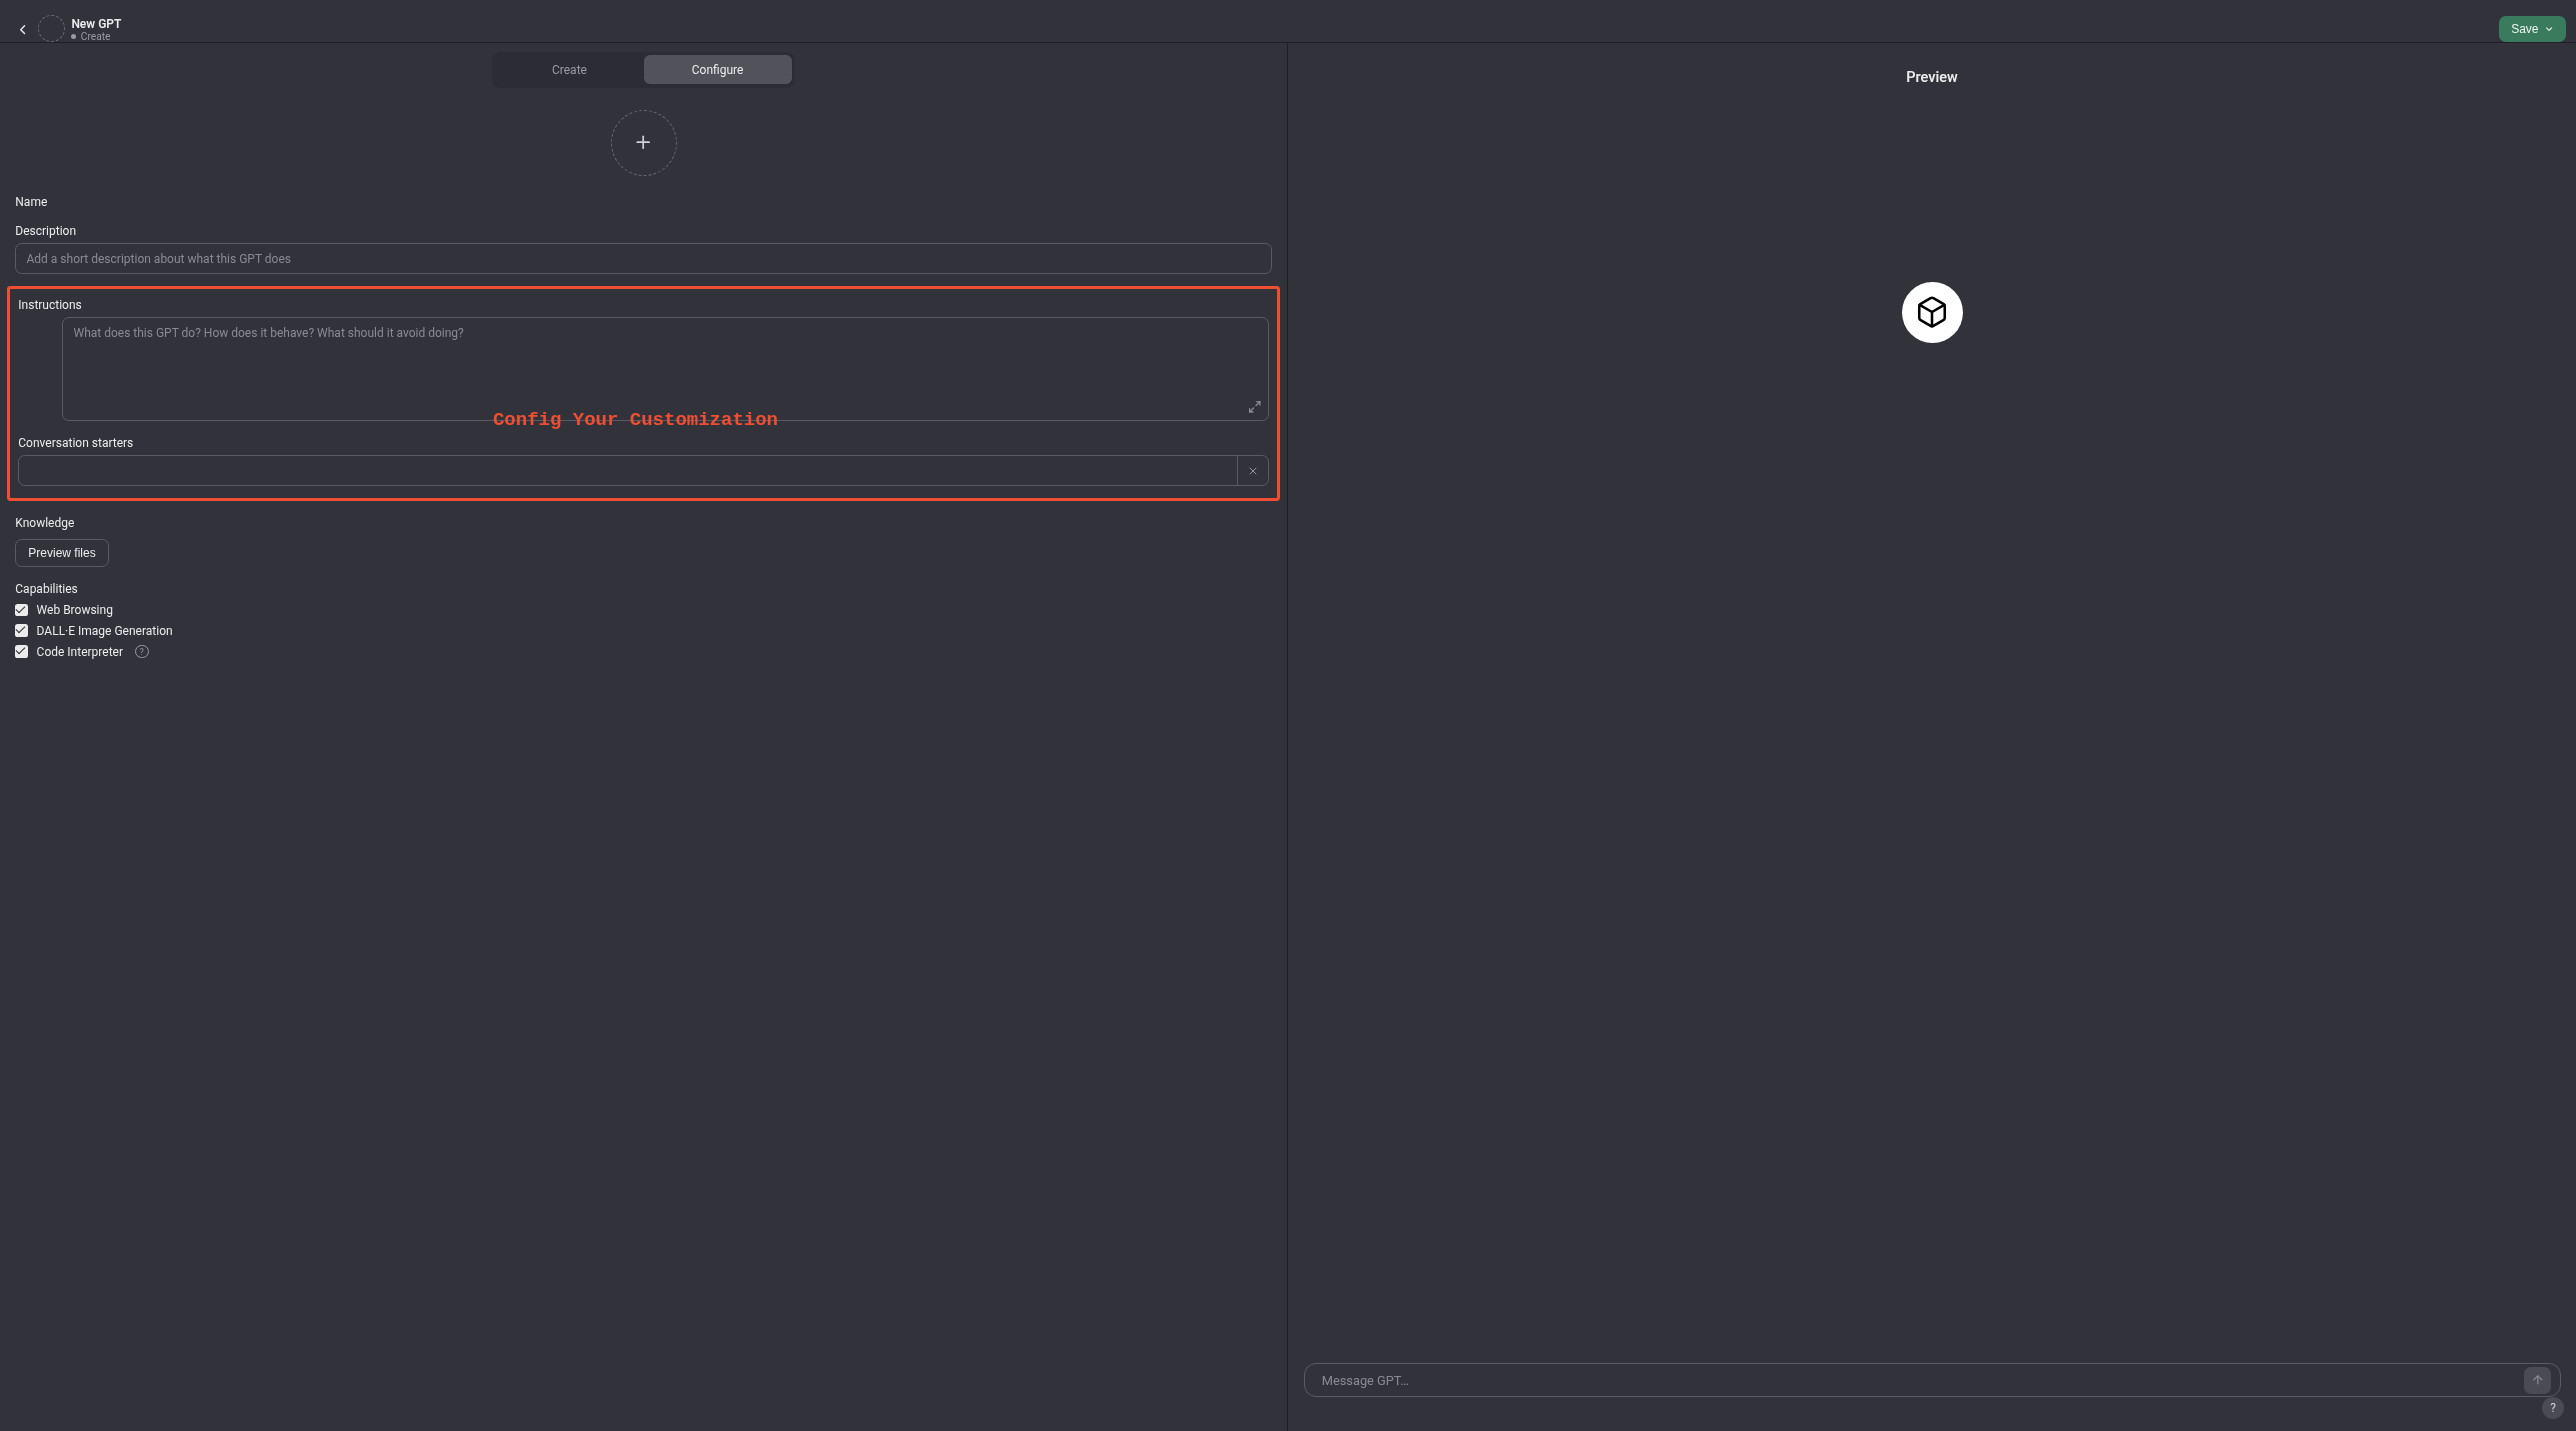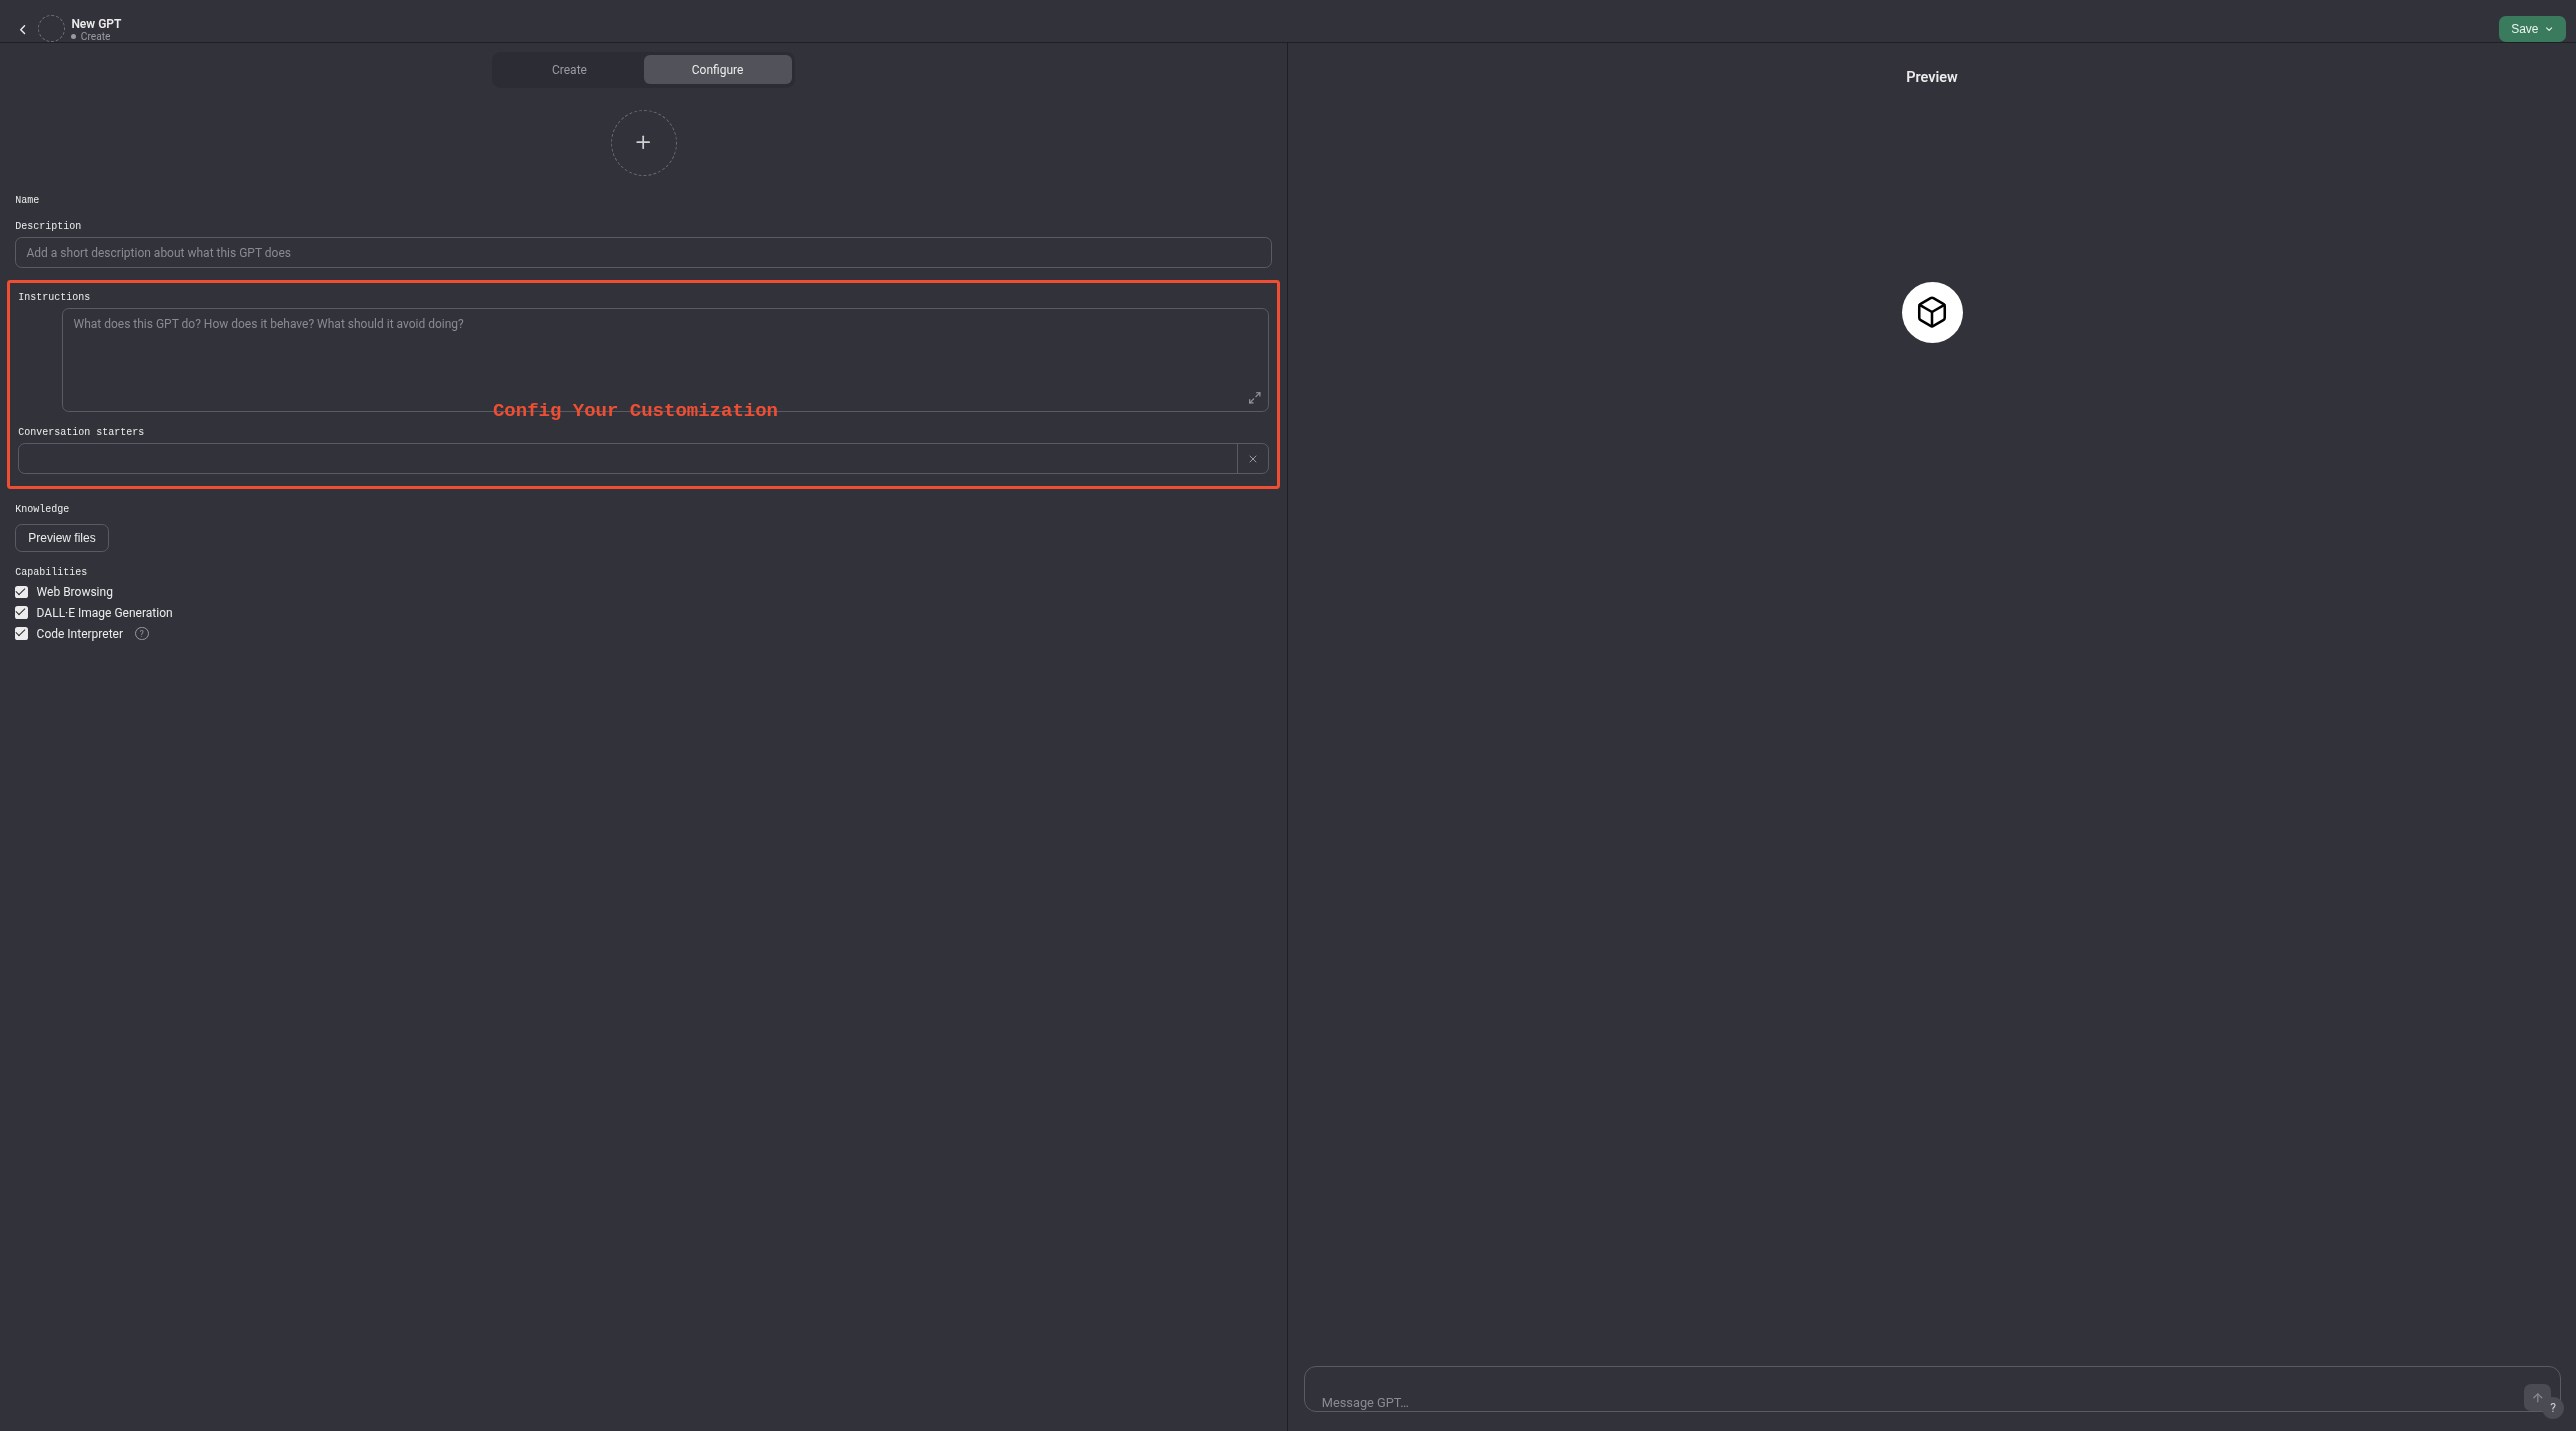--- a/index.html
+++ b/index.html
@@ -103,21 +103,21 @@
   .add-img{
     width:66px;height:66px;border-radius:50%;
     border:1.7px dashed #6d6e76;
     margin:0 auto 19px auto;
     display:flex;align-items:center;justify-content:center;
     color:#cfcfd4;cursor:pointer;
   }
   .add-img svg{width:20.4px;height:20.4px;}
 
   
-  .field-label{font-size:10px;margin-bottom:5.1px;margin-top:15.3px;color:var(--text);font-family:Liberation Mono, monospace;}
+  .field-label{font-size:12px;margin-bottom:5.1px;margin-top:15.3px;color:var(--text);}
   .field-label:first-of-type{margin-top:0;}
   .text-input,.textarea,.starter-row{
     width:100%;
     background:transparent;
     border:0.9px solid var(--border);
     border-radius:6.8px;
     color:var(--text);
     font-size:12px;
     font-family:inherit;
   }
@@ -185,24 +185,24 @@
     width:61px;height:61px;border-radius:50%;background:#fff;
     display:flex;align-items:center;justify-content:center;
     margin-top:196px;
   }
   .preview-icon svg{width:34px;height:34px;}
   .msg-box{
     margin-top:auto;
     width:calc(100% - 31px);
     border:0.9px solid var(--border);
     border-radius:12px;
-    height:46px;
-    display:flex;align-items:flex-end;
+    height:34px;
+    display:flex;align-items:center;
     padding:0 8.5px 0 15.3px;
-    margin-bottom:2px;
+    margin-bottom:17px;
   }
   .msg-box input{flex:1;border:none;background:transparent;color:var(--text);font-size:12.8px;font-family:inherit;outline:none;}
   .msg-box input::placeholder{color:var(--placeholder);}
   .send-btn{
     width:27px;height:27px;border-radius:6.8px;background:#4a4b53;
     display:flex;align-items:center;justify-content:center;color:#8a8a92;cursor:pointer;
   }
 
   .help-fab{
     position:fixed;right:12px;bottom:12px;

